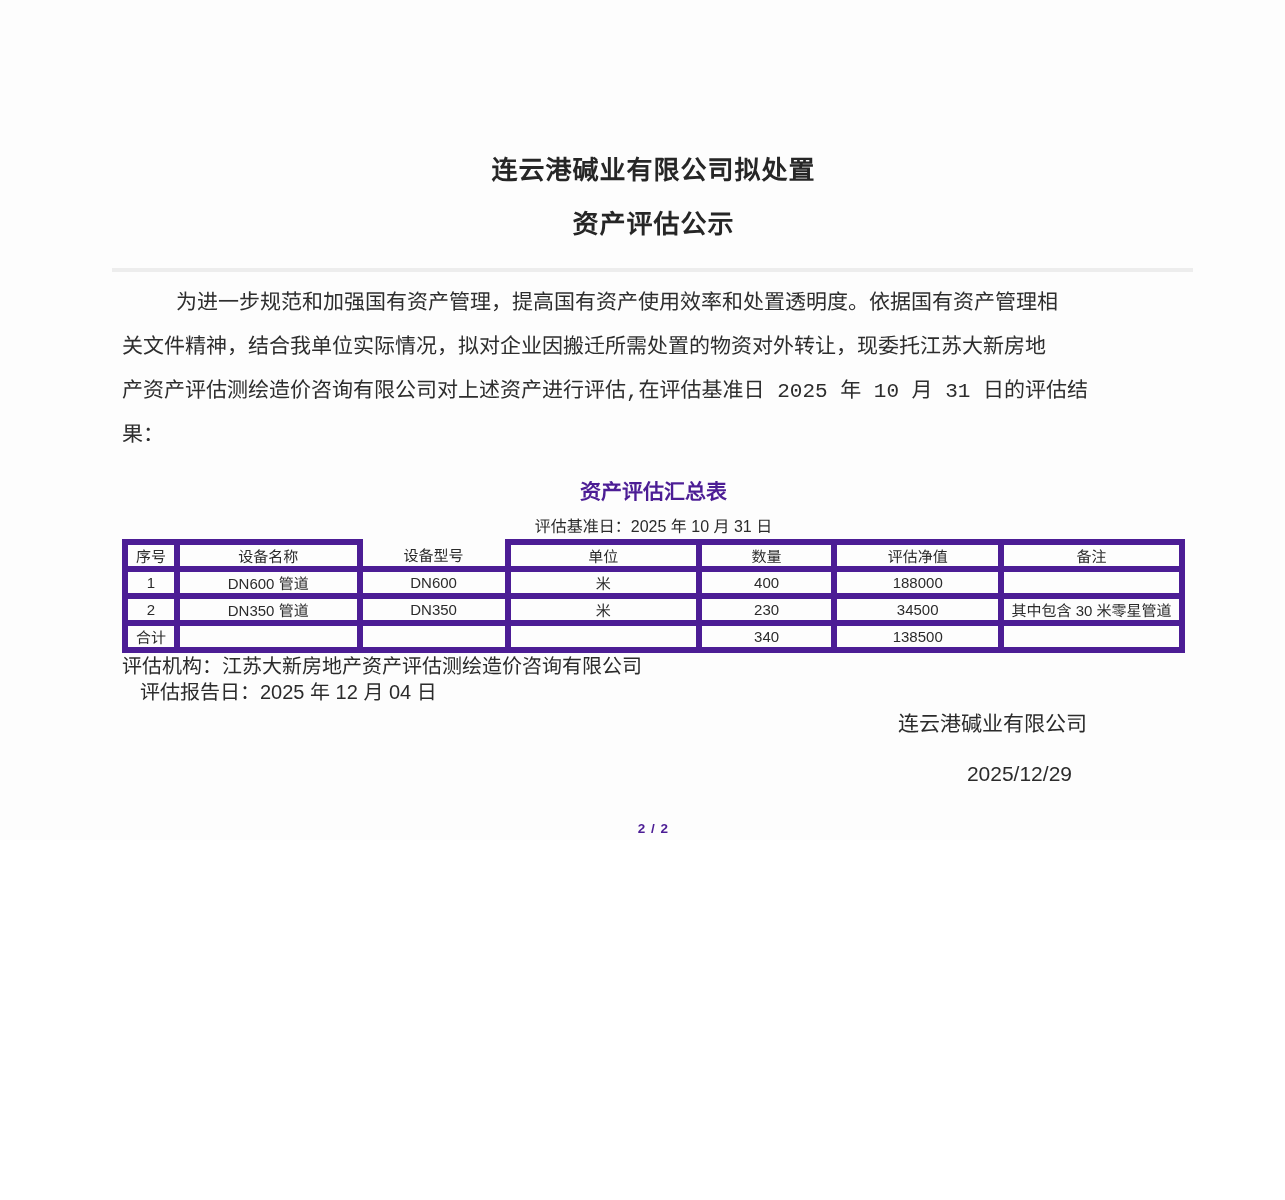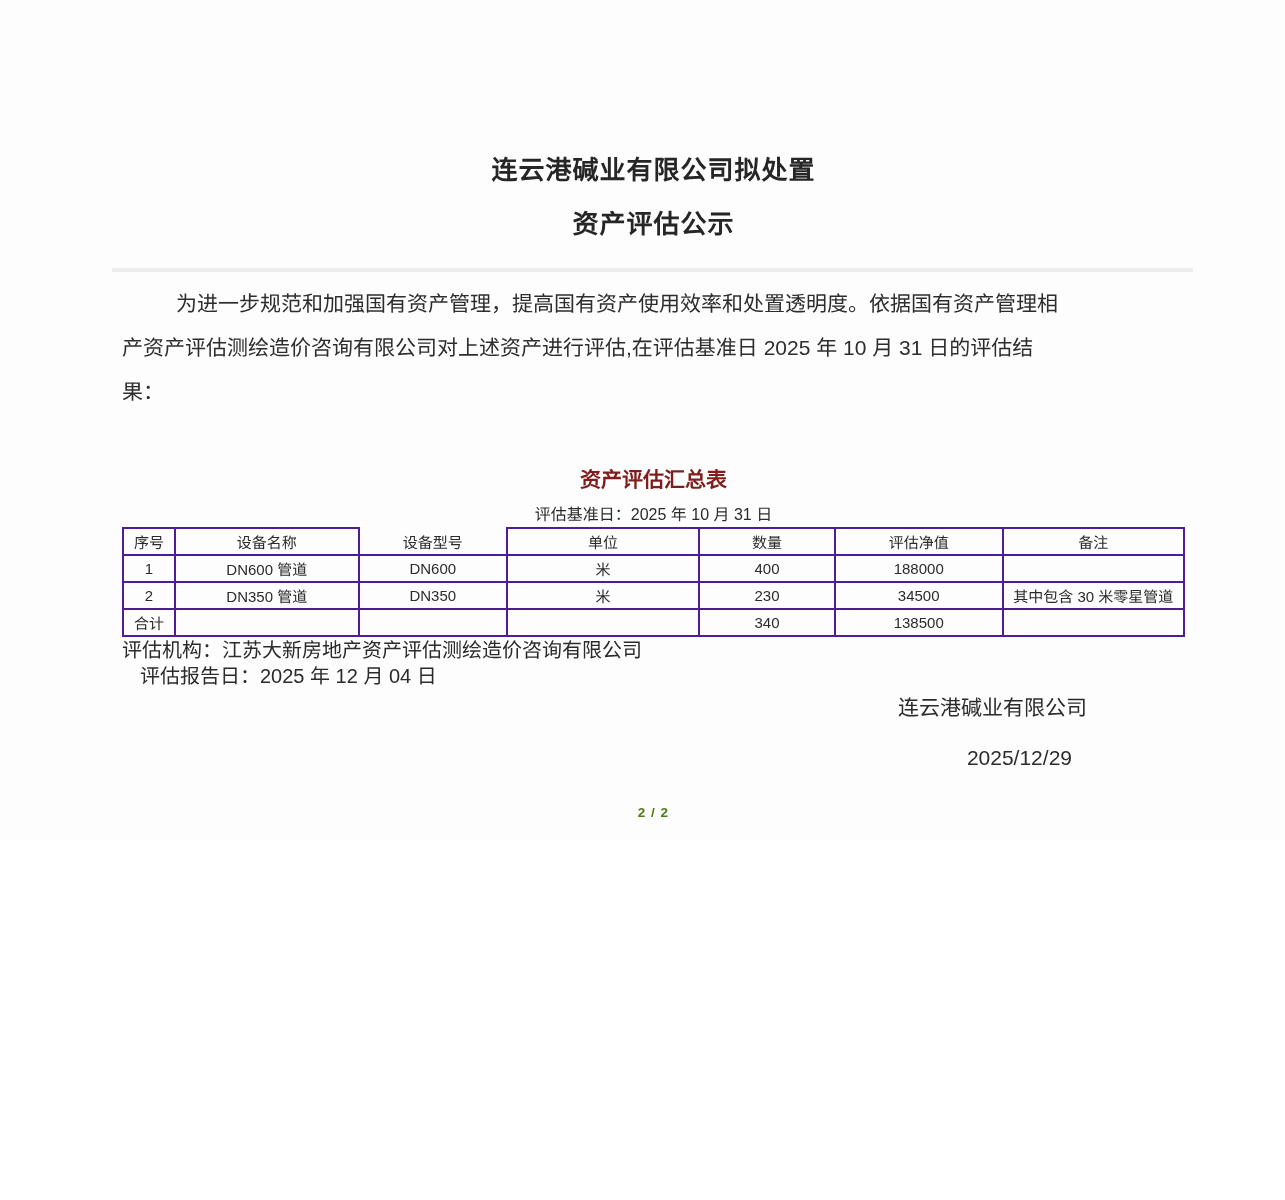--- a/index.html
+++ b/index.html
@@ -10,63 +10,64 @@
     width:1285px; height:840px;
     background:#fdfdfd;
     padding:152px 100px 0 122px;
     overflow:hidden;
   }
   .title { text-align:center; font-size:26px; font-weight:bold; line-height:36px; color:#262626; letter-spacing:1px; }
   .title.t2 { margin-top:18px; }
   .divider { height:4px; background:#ededed; margin:26px -8px 0 -10px; }
 
   .para { font-size:21px; line-height:44px; color:#2d2d2d; }
-  .para .line { white-space:nowrap; }
+  .para .line { white-space:nowrap;font-family:Liberation Mono, monospace; }
   .para .ind { padding-left:54px; }
   .intro { margin-top:10px; }
 
-  .table-title { margin-top:52px; text-align:center; font-size:21px; font-weight:bold; line-height:28px; color:#7f1d1d; }
+  .table-title { margin-top:20px; text-align:center; font-size:21px; font-weight:bold; line-height:28px; color:#4c1d95; }
   .base-date { margin-top:10px; text-align:center; font-size:16px; line-height:22px; }
 
   .table-meta { margin-top:4px; display:flex; justify-content:space-between; font-size:15.5px; line-height:20px; }
   .table-meta .right { margin-right:160px; }
 
   table.val { width:100%; border-collapse:collapse; table-layout:fixed; margin-top:1px; }
   table.val th, table.val td {
-    border:2px solid #4c1d95;
+    border:6px solid #4c1d95;
     height:27px; padding:0 4px;
     font-size:15px; font-weight:normal;
     text-align:center; color:#2b2b2b;
     overflow:hidden; white-space:nowrap;
   }
   table.val th { font-weight:normal; }
   table.val th.no-top { border-top-style:hidden; }
 
   .note { margin-top:3px; font-size:20px; line-height:20px; }
   .note.report { margin-top:6px; padding-left:18px; }
 
   .bottom { margin-top:66px; line-height:45px; }
 
   .sig-company { margin-top:9px; text-align:right; padding-right:98px; font-size:21px; line-height:26px; }
   .sig-date { margin-top:24px; text-align:right; padding-right:113px; font-size:21px; line-height:26px; }
 
-  .page-num { margin-top:34px; text-align:center; font-size:13.5px; font-weight:600; line-height:16px; color:#4d7c0f; letter-spacing:1px; }
+  .page-num { margin-top:34px; text-align:center; font-size:13.5px; font-weight:600; line-height:16px; color:#4c1d95; letter-spacing:1px; }
 </style>
 </head>
 <body>
 
 <div class="page">
 
   <div class="title">连云港碱业有限公司拟处置</div>
   <div class="title t2">资产评估公示</div>
 
   <div class="divider"></div>
 
   <div class="para intro">
     <div class="line ind">为进一步规范和加强国有资产管理，提高国有资产使用效率和处置透明度。依据国有资产管理相</div>
+    <div class="line">关文件精神，结合我单位实际情况，拟对企业因搬迁所需处置的物资对外转让，现委托江苏大新房地</div>
     <div class="line">产资产评估测绘造价咨询有限公司对上述资产进行评估,在评估基准日 2025 年 10 月 31 日的评估结</div>
     <div class="line">果：</div>
   </div>
 
   <div class="table-title">资产评估汇总表</div>
   <div class="base-date">评估基准日：2025 年 10 月 31 日</div>
 
 
   <table class="val">
     <colgroup>

